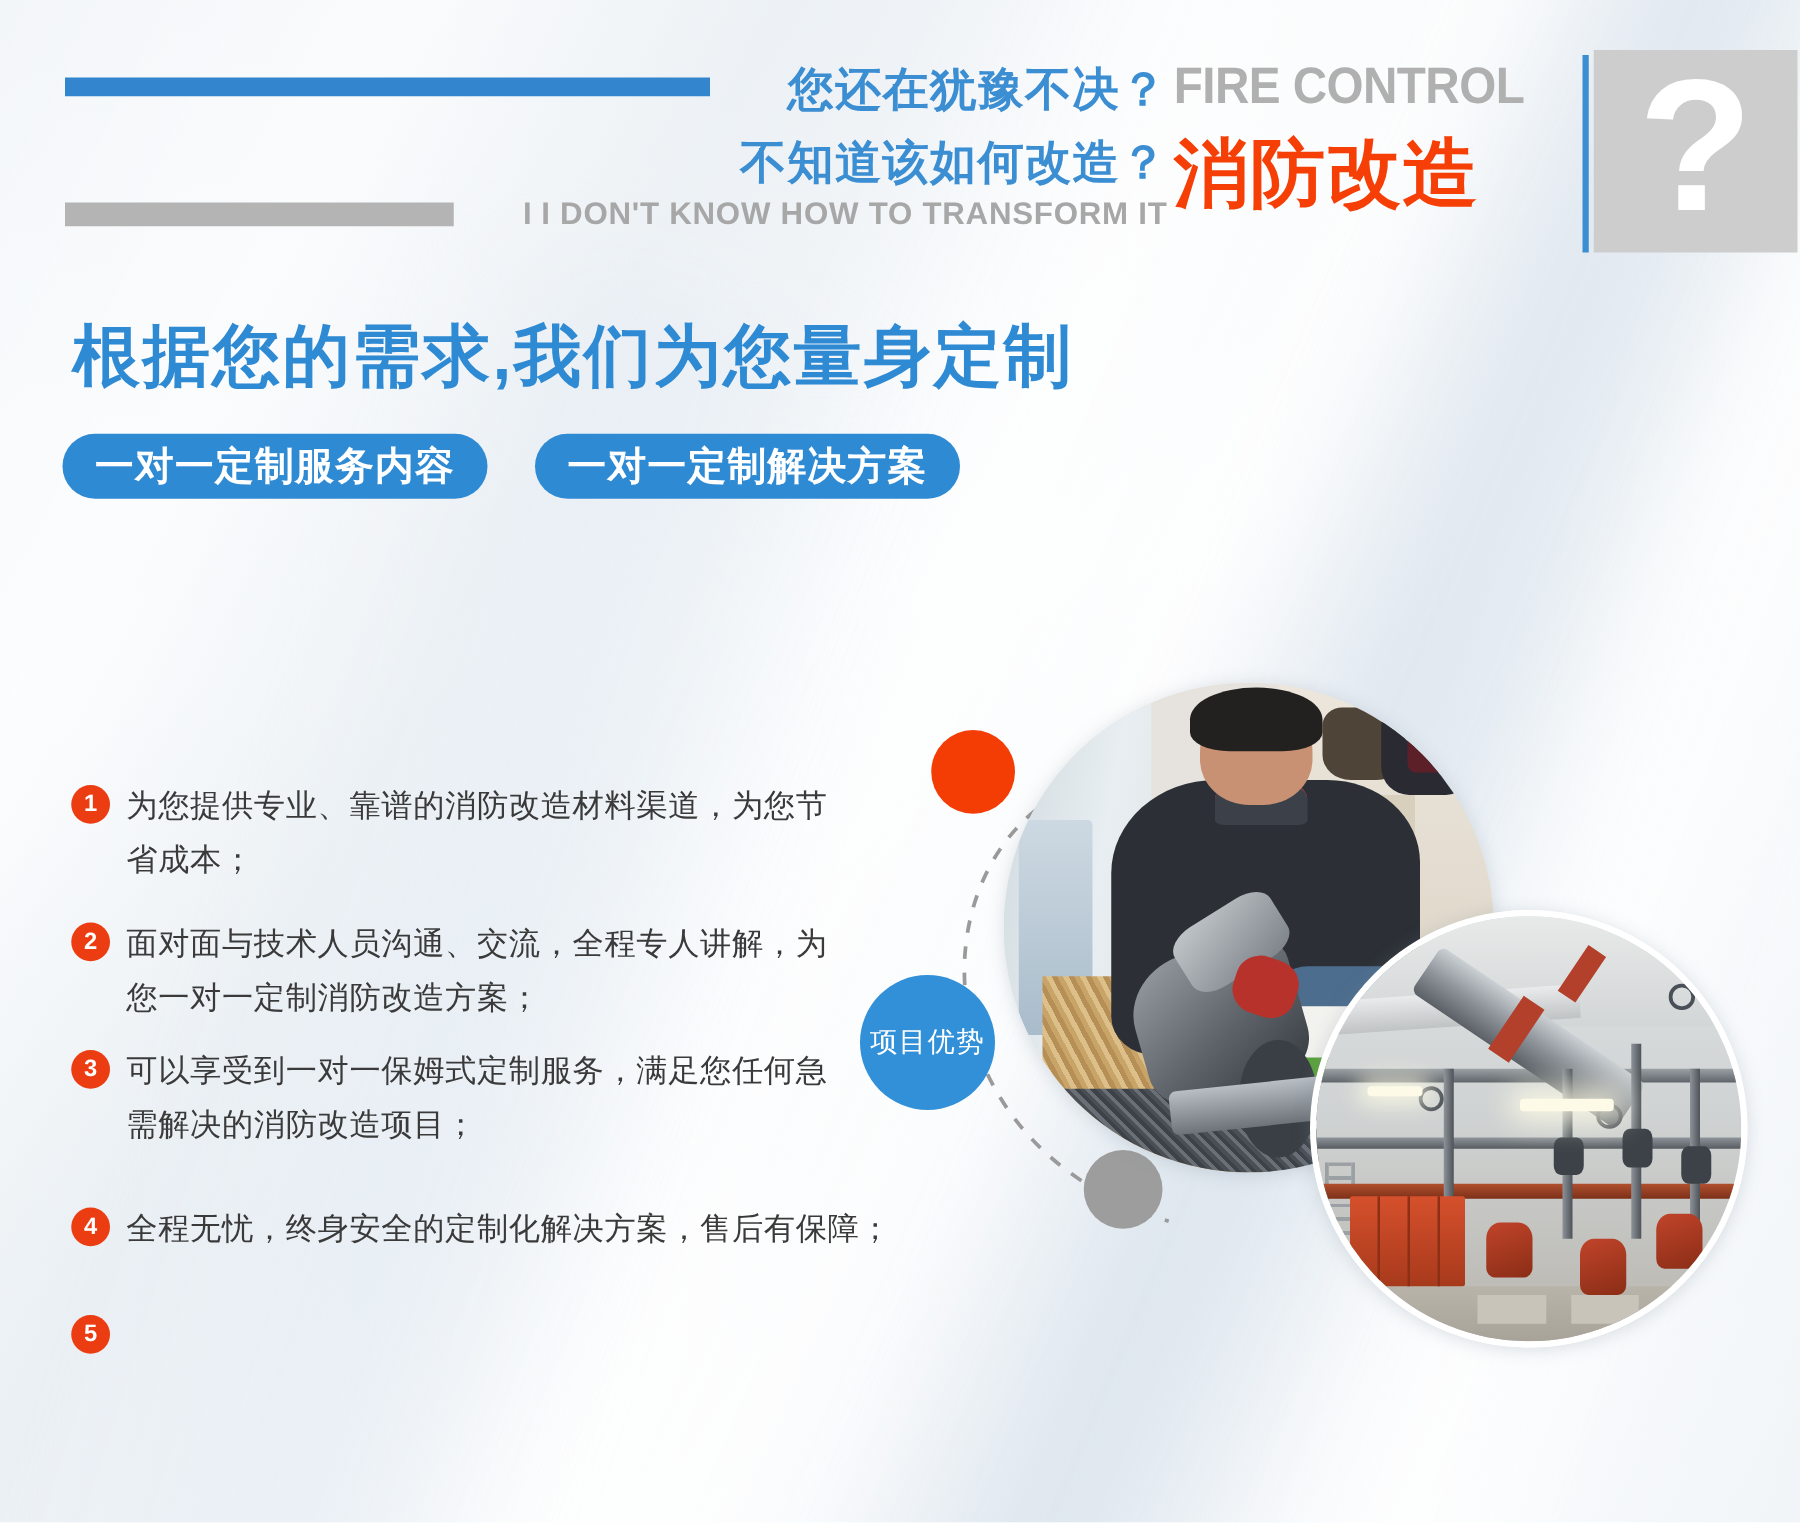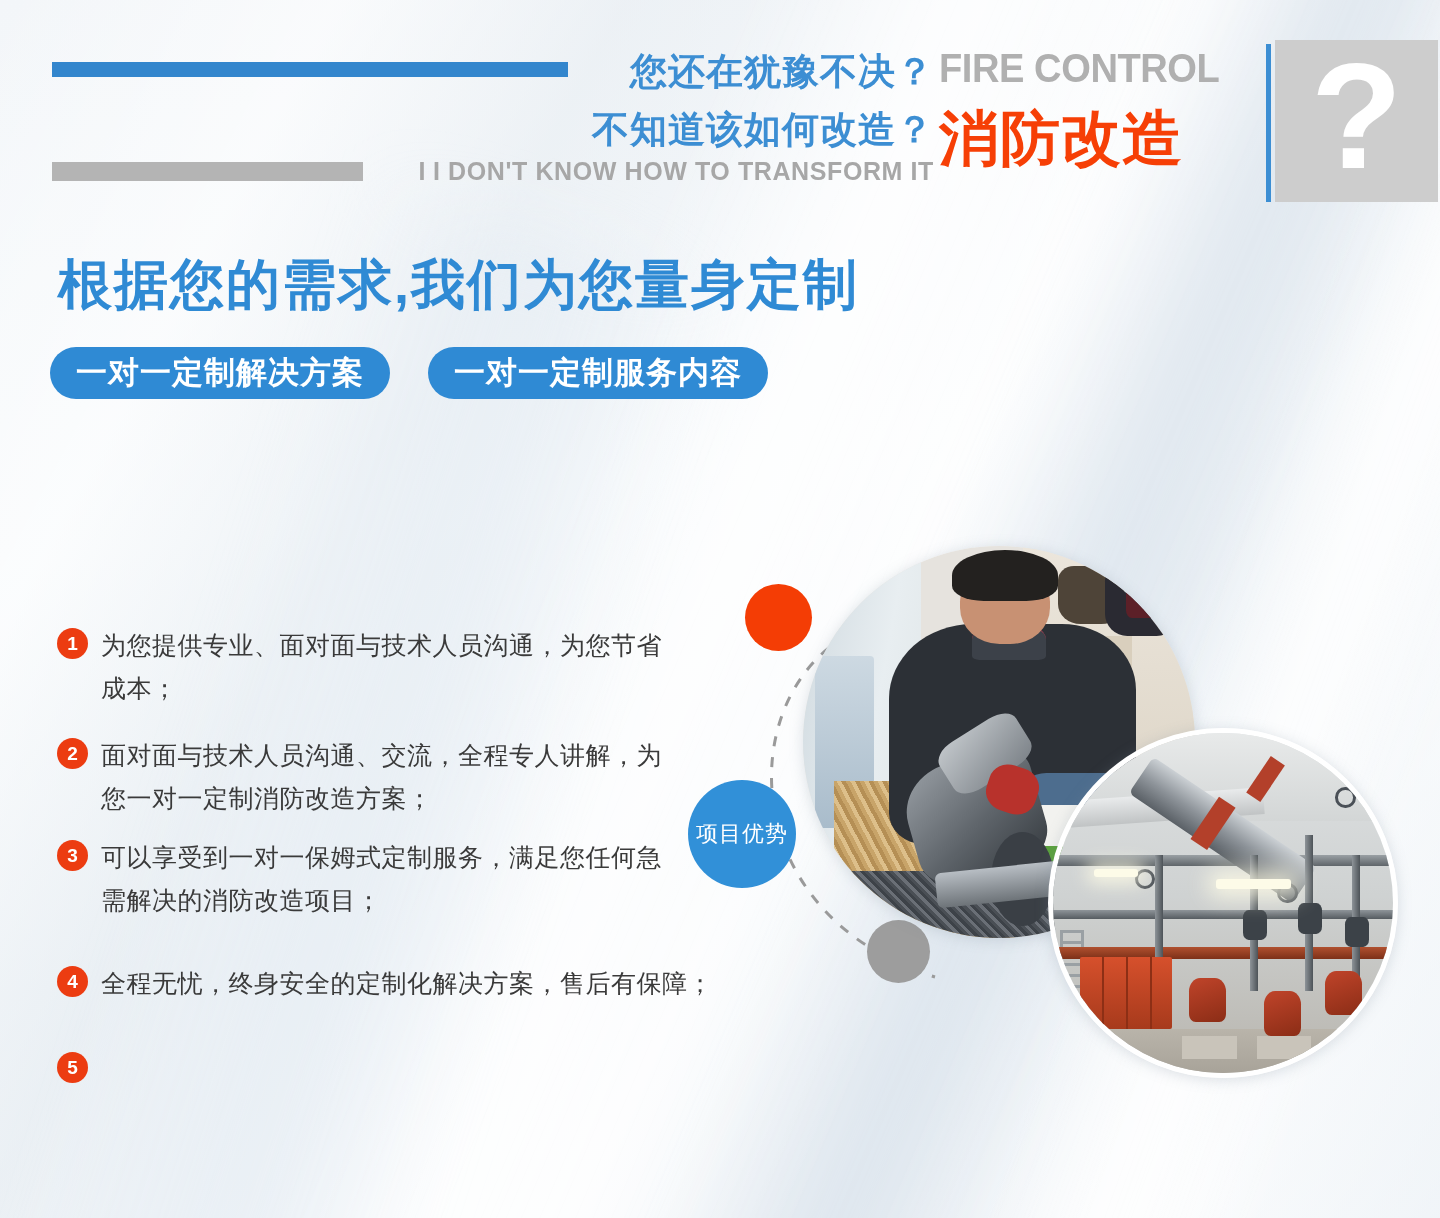--- a/index.html
+++ b/index.html
@@ -394,29 +394,29 @@
 
     <div class="qm-rule"></div>
     <div class="qm-box">
       <span class="qm-glyph">?</span>
     </div>
   </div>
 
   <div class="main-title">根据您的需求,我们为您量身定制</div>
 
   <div class="pills">
+    <div class="pill">一对一定制服务内容</div>
     <div class="pill">一对一定制解决方案</div>
-    <div class="pill">一对一定制服务内容</div>
   </div>
 
   <div class="features">
 
     <div class="feature-item" data-idx="0">
       <div class="num-badge">1</div>
-      <div class="feature-text">为您提供专业、面对面与技术人员沟通，为您节省成本；</div>
+      <div class="feature-text">为您提供专业、靠谱的消防改造材料渠道，为您节省成本；</div>
     </div>
 
     <div class="feature-item" data-idx="1">
       <div class="num-badge">2</div>
       <div class="feature-text">面对面与技术人员沟通、交流，全程专人讲解，为您一对一定制消防改造方案；</div>
     </div>
 
     <div class="feature-item" data-idx="2">
       <div class="num-badge">3</div>
       <div class="feature-text">可以享受到一对一保姆式定制服务，满足您任何急需解决的消防改造项目；</div>

